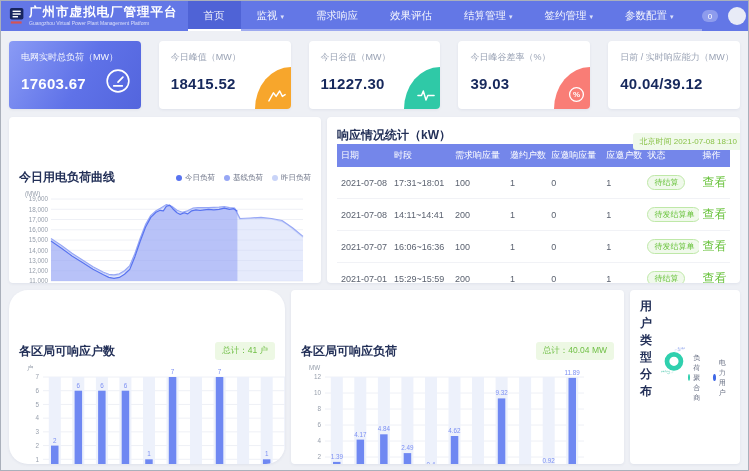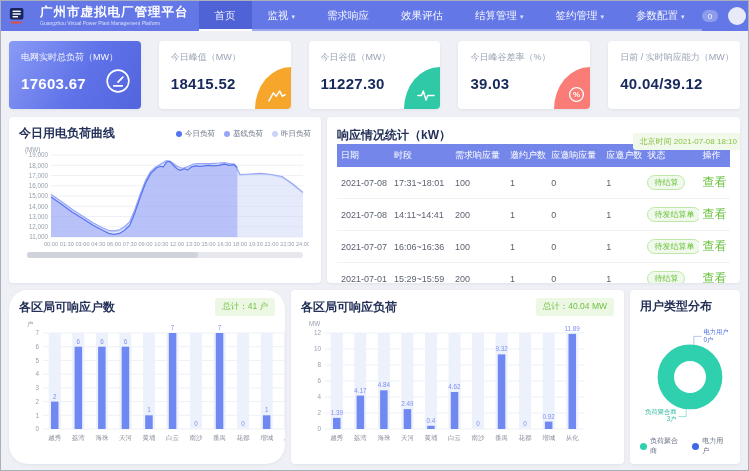--- a/index.html
+++ b/index.html
@@ -1,21 +1,21 @@
 <!DOCTYPE html>
 <html><head>
 <meta charset="utf-8">
 <style>
   html,body{margin:0;padding:0;}
   body{font-family:"Liberation Sans","DejaVu Sans",sans-serif;}
   .page{position:relative;width:749px;height:471px;border:1px solid #aab0bb;background:#eef0f5;overflow:hidden;box-sizing:border-box;}
 
   
   .hdr{position:relative;height:30px;background:#6377e6;display:flex;align-items:stretch;overflow:hidden;}
-  .logo-wrap{display:flex;align-items:center;gap:13px;padding:0 10px 0 8px;}
+  .logo-wrap{display:flex;align-items:center;gap:2px;padding:0 10px 0 8px;}
   .logo-icon{width:18px;height:18px;flex:0 0 auto;}
   .logo-text{display:flex;flex-direction:column;line-height:1;}
   .logo-title{color:#fff;font-size:12.5px;font-weight:bold;letter-spacing:1px;white-space:nowrap;}
   .logo-sub{color:rgba(255,255,255,.75);font-size:5px;margin-top:2px;white-space:nowrap;}
   .nav{position:relative;display:flex;align-items:stretch;flex:1;}
   .nav-underline{position:absolute;left:0;right:0;bottom:0;height:2px;background:rgba(255,255,255,.38);}
   .nav-item{position:relative;display:flex;align-items:center;gap:3px;padding:0 16px;color:rgba(255,255,255,.92);font-size:10.5px;cursor:pointer;white-space:nowrap;}
   .nav-item.active{background:#4f63d6;}
   .nav-item.active::after{content:"";position:absolute;left:0;right:0;bottom:0;height:2px;background:#ffffff;}
   .caret{font-size:7px;opacity:.85;line-height:1;}
@@ -33,37 +33,37 @@
   .card.primary .lbl{color:rgba(255,255,255,.95);}
   .card.primary .val{color:#fff;}
   .corner{position:absolute;right:0;bottom:0;width:36px;height:42px;border-top-left-radius:100% 100%;display:flex;align-items:flex-end;justify-content:flex-end;padding:0 5px 6px 0;box-sizing:border-box;}
   .gauge-wrap{position:absolute;right:10px;bottom:11px;}
 
   .mid-row{display:flex;gap:6px;height:166px;margin-top:8px;}
   .panel{background:#fff;border-radius:4px;box-shadow:0 1px 3px rgba(40,60,120,.07);padding:8px 10px;box-sizing:border-box;position:relative;overflow:hidden;}
   .panel-title{font-size:12px;font-weight:bold;color:#233058;}
   .load-panel{width:312px;flex:0 0 auto;}
   .table-panel{flex:1;}
-  .title-row{display:flex;align-items:center;justify-content:space-between;}
+  .title-row{display:flex;align-items:center;justify-content:space-between;margin-top:44px;}
   .legend{display:flex;gap:9px;align-items:center;}
   .legend-item{display:flex;align-items:center;gap:3px;font-size:7.5px;color:#6a7185;cursor:pointer;}
   .legend-dot{width:6px;height:6px;border-radius:50%;}
 
   .ts-badge{position:absolute;top:16px;right:-4px;background:#f0f9ea;color:#8bc34a;font-size:8px;padding:3px 7px;border-radius:3px;white-space:nowrap;}
 
   table.resp{width:100%;border-collapse:collapse;table-layout:fixed;}
   table.resp th{background:#7486ea;color:#fff;font-size:9px;font-weight:normal;text-align:left;padding:5px 4px;white-space:nowrap;overflow:hidden;}
   table.resp td{font-size:9px;color:#5b6270;padding:7px 4px;border-bottom:1px solid #f1f2f6;white-space:nowrap;overflow:hidden;}
   .pill{display:inline-block;border:1px solid #bfe8a8;background:#f0f9eb;color:#67c23a;font-size:8px;border-radius:9px;padding:1px 6px;}
   a.view-link{color:#67c23a;font-size:12px;text-decoration:none;cursor:pointer;}
 
   .bot-row{display:flex;gap:6px;height:174px;margin-top:7px;}
   .bar-panel-a{width:276px;flex:0 0 auto;border-radius:19px;}
   .bar-panel-b{flex:1;}
-  .pie-panel{width:110px;flex:0 0 auto;display:flex;flex-direction:column;}
+  .pie-panel{width:110px;flex:0 0 auto;display:flex;flex-direction:row;}
   .total-badge{background:#edf8e4;color:#6fbf45;font-size:8.5px;padding:3px 7px;border-radius:3px;white-space:nowrap;}
   .pie-legend{display:flex;justify-content:center;gap:8px;margin-top:1px;}
   .pie-legend .legend-item{font-size:7px;}
   svg.chart{display:block;margin-top:3px;}
 </style>
 </head>
 <body>
 
 <div class="page">
 

